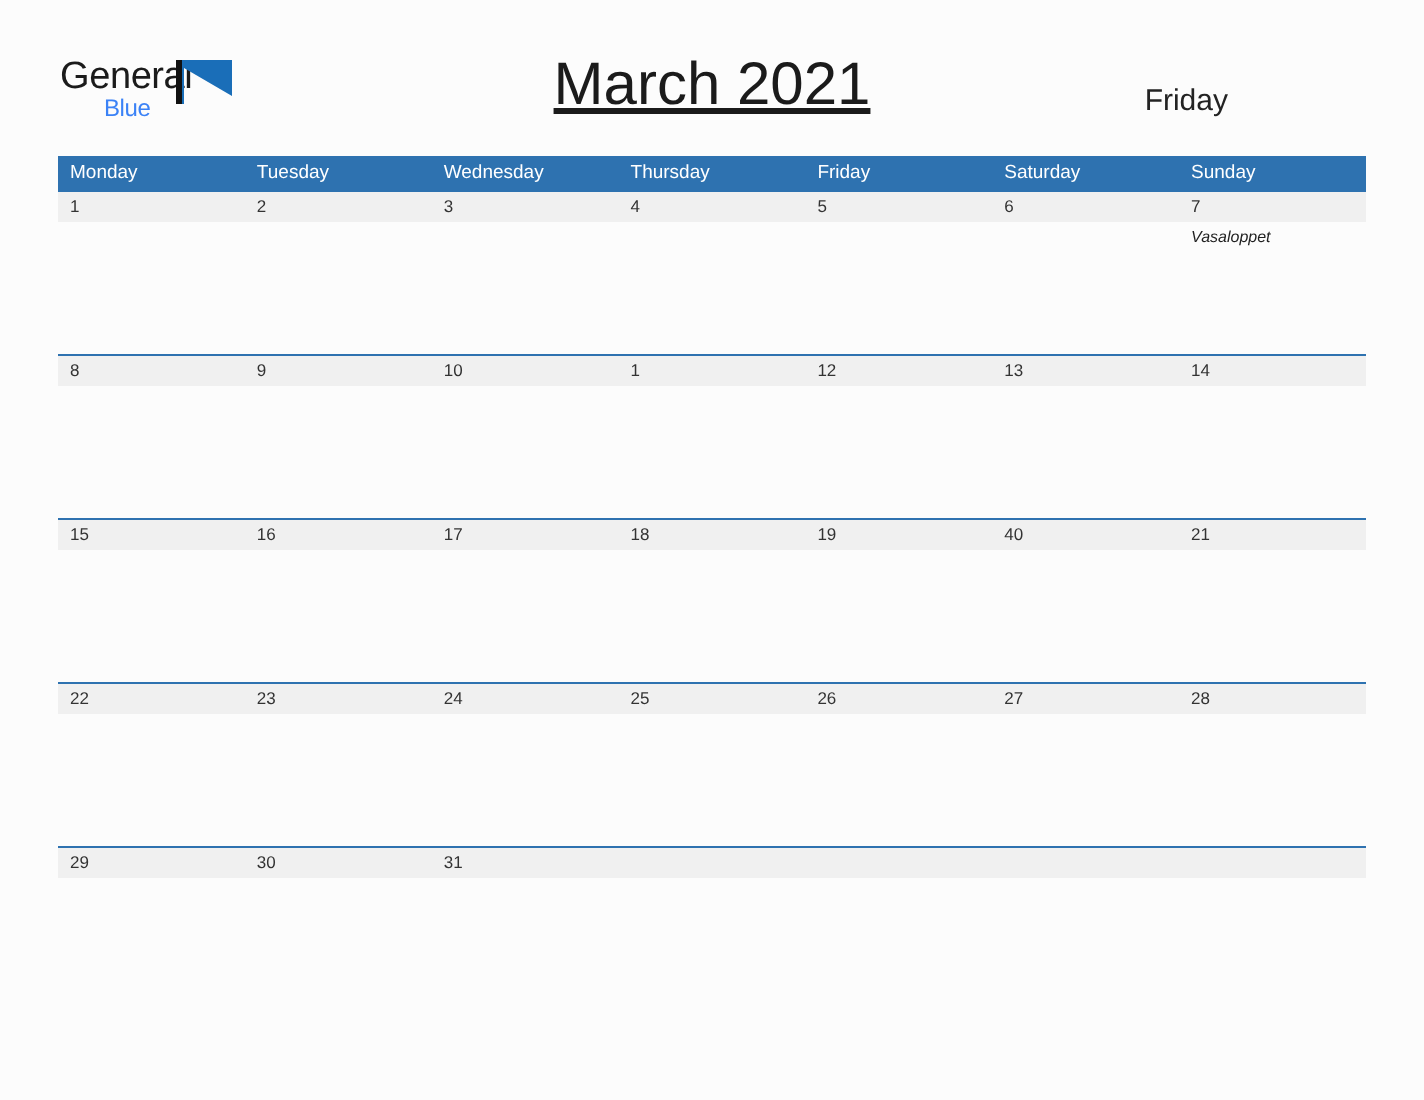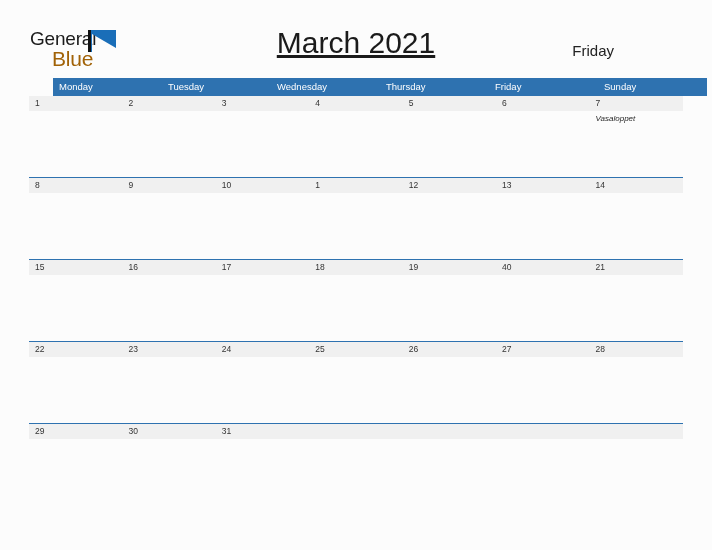--- a/index.html
+++ b/index.html
@@ -43,23 +43,23 @@
     top: 0;
     font-size: 19px;
     letter-spacing: -0.2px;
     color: #1B1B1B;
     font-family: "Liberation Sans", sans-serif;
   }
   .logo-blue {
     position: absolute;
     left: 22px;
     top: 19px;
-    font-size: 21px;
+    font-size: 12px;
     letter-spacing: -0.2px;
-    color: #a16207;
+    color: #3b82f6;
     font-family: "Liberation Sans", sans-serif;
   }
   .logo-flag {
     position: absolute;
     left: 58px;
     top: 2px;
     width: 30px;
     height: 22px;
   }
   .logo-flag svg { display: block; }
@@ -92,21 +92,20 @@
     left: 29px;
     top: 78px;
     width: 654px;
   }
 
   .dow-row {
     display: flex;
     width: 654px;
     height: 18px;
     background: #2E72B0;
-    margin-left: 24px;
   }
   .dow-cell {
     flex: 1 1 0;
     color: #FFFFFF;
     font-size: 9.5px;
     line-height: 18px;
     padding-left: 6px;
     box-sizing: border-box;
     font-family: "Liberation Sans", sans-serif;
     white-space: nowrap;
@@ -188,20 +187,21 @@
   </div>
 
   <div class="calendar">
 
     <div class="dow-row">
       <div class="dow-cell">Monday</div>
       <div class="dow-cell">Tuesday</div>
       <div class="dow-cell">Wednesday</div>
       <div class="dow-cell">Thursday</div>
       <div class="dow-cell">Friday</div>
+      <div class="dow-cell">Saturday</div>
       <div class="dow-cell">Sunday</div>
     </div>
 
     <div class="week-row first">
       <div class="band">
         <div class="band-cell">1</div>
         <div class="band-cell">2</div>
         <div class="band-cell">3</div>
         <div class="band-cell">4</div>
         <div class="band-cell">5</div>

